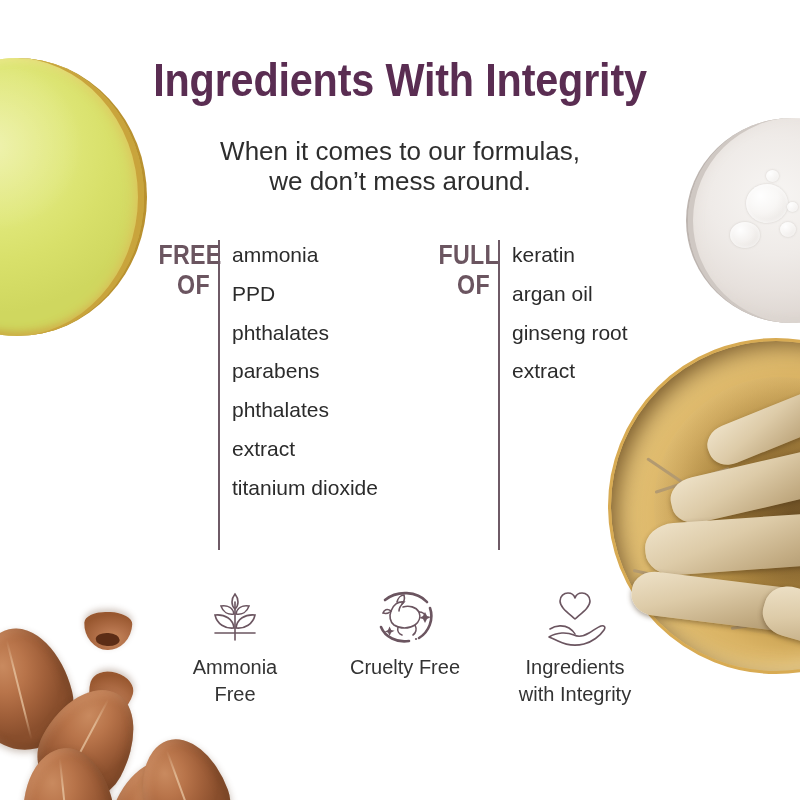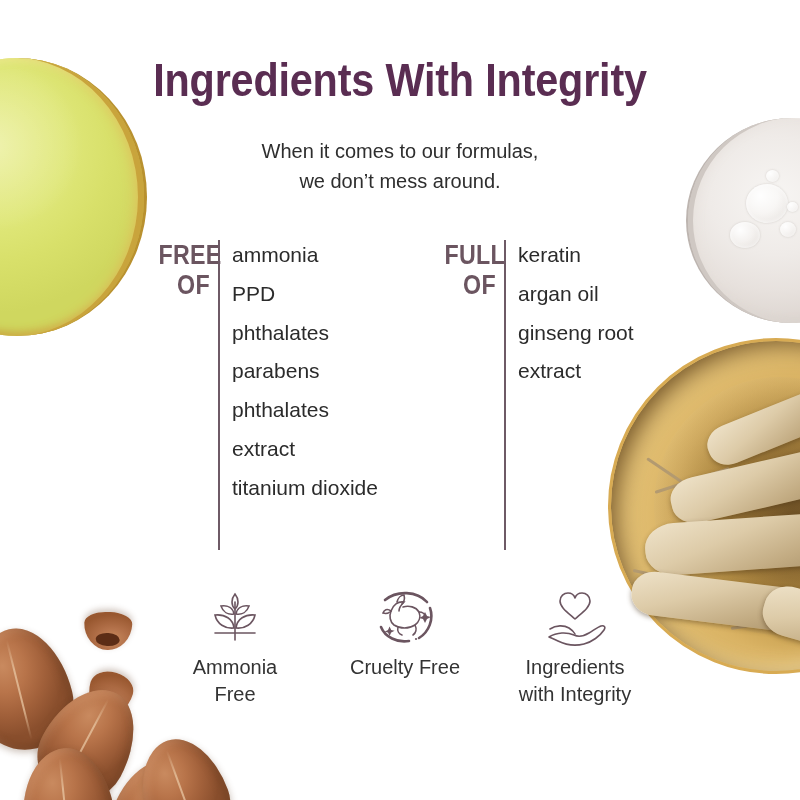--- a/index.html
+++ b/index.html
@@ -182,37 +182,37 @@
     font-size: 47px;
     letter-spacing: -0.2px;
     transform: scaleX(0.88);
   }
   #subtitle {
     position: absolute;
     left: 0; right: 0;
     top: 136px;
     text-align: center;
     color: #2e2e2e;
-    font-size: 20px;
+    font-size: 26px;
     line-height: 30px;
     font-weight: normal;
   }
   #subtitle span { display: block; }
 
   
   #columns {
     position: absolute;
     left: 150px;
     top: 236px;
     width: 520px;
     height: 316px;
   }
   .col { position: absolute; top: 0; height: 100%; }
   #col-free { left: 0; width: 290px; }
-  #col-full { left: 286px; width: 250px; }
+  #col-full { left: 280px; width: 250px; }
 
   .col-label {
     position: absolute;
     top: 4px;
     width: 60px;
     text-align: right;
     color: #6B5560;
     font-family: "Liberation Sans Narrow", "Liberation Sans", sans-serif;
     font-weight: bold;
     font-size: 27px;

